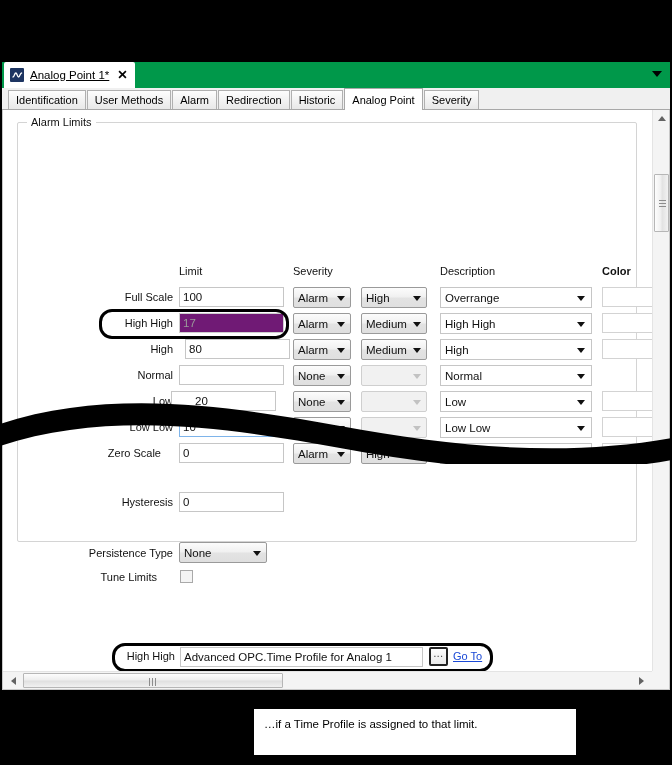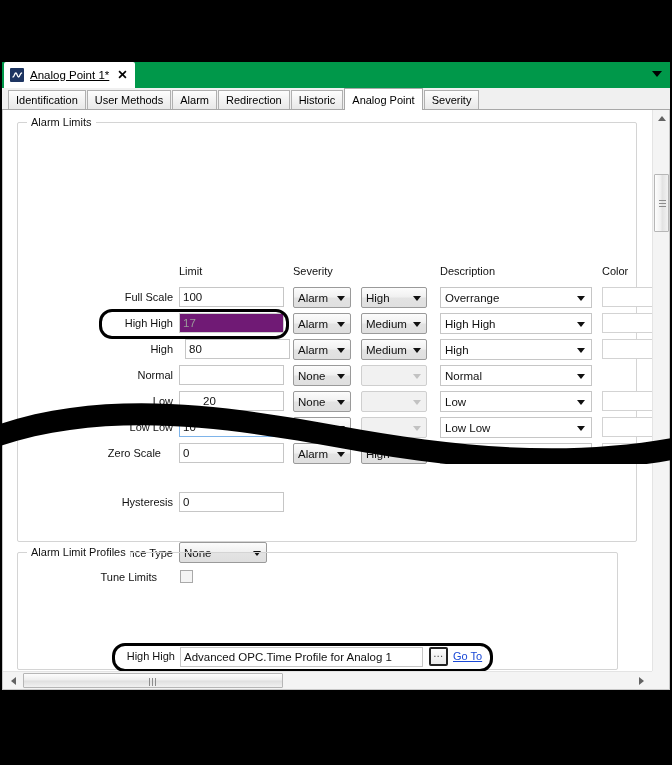--- a/index.html
+++ b/index.html
@@ -292,20 +292,23 @@
   
   #wave { position: absolute; left: 0; top: 398px; width: 672px; height: 66px; pointer-events:none; }
 </style>
 </head>
 <body>
 
 <div id="root">
 
   <div id="leader-top" class="leader"></div>
 
+  <div id="callout-bottom" class="callout">
+    <span>…if a Time Profile is assigned to that limit.</span>
+  </div>
   <div id="leader-bottom" class="leader"></div>
 
   <div id="window">
 
     <div id="tabstrip">
       <div id="doctab">
         <span class="tabicon">
           <svg width="11" height="11" viewBox="0 0 11 11">
             <path d="M1 7 C2.4 7 2.4 3 3.8 3 C5.2 3 5.2 7 6.6 7 C8 7 8 3 9.6 3" stroke="#ffffff" stroke-width="1.3" fill="none" stroke-linecap="round"></path>
           </svg>
@@ -330,21 +333,21 @@
 
       <div id="scrollinner">
 
         <div id="grp-alarm-limits" class="groupbox">
           <span class="gtitle">Alarm Limits</span>
         </div>
 
         <div class="colhdr" style="left:176px; top:155px;">Limit</div>
         <div class="colhdr" style="left:290px; top:155px;">Severity</div>
         <div class="colhdr" style="left:437px; top:155px;">Description</div>
-        <div class="colhdr" style="left:599px; top:155px;">Color</div>
+        <div class="colhdr" style="left:599px; top:155px;font-weight:bold;">Color</div>
 
         <div id="limit-rows">
             <div class="rowlabel" style="left:36px; top:181px; width:134px;">Full Scale</div>
             <div class="tbox" style="left:176px; top:177px; width:105px;">100</div>
             <div class="combo" style="left:290px; top:177px; width:58px;"><span>Alarm</span><i class="arw"></i></div>
             <div class="combo" style="left:358px; top:177px; width:66px;"><span>High</span><i class="arw"></i></div>
             <div class="combo flat" style="left:437px; top:177px; width:152px;"><span>Overrange</span><i class="arw"></i></div>
             <div class="colorbox" style="left:599px; top:177px; width:60px;"></div>
             <div class="rowlabel" style="left:36px; top:207px; width:134px;">High High</div>
             <div class="tbox disabled" style="left:176px; top:203px; width:105px;">17</div>
@@ -357,21 +360,21 @@
             <div class="combo" style="left:290px; top:229px; width:58px;"><span>Alarm</span><i class="arw"></i></div>
             <div class="combo" style="left:358px; top:229px; width:66px;"><span>Medium</span><i class="arw"></i></div>
             <div class="combo flat" style="left:437px; top:229px; width:152px;"><span>High</span><i class="arw"></i></div>
             <div class="colorbox" style="left:599px; top:229px; width:60px;"></div>
             <div class="rowlabel" style="left:36px; top:259px; width:134px;">Normal</div>
             <div class="tbox" style="left:176px; top:255px; width:105px;"></div>
             <div class="combo" style="left:290px; top:255px; width:58px;"><span>None</span><i class="arw"></i></div>
             <div class="combo disabled" style="left:358px; top:255px; width:66px;"><span></span><i class="arw"></i></div>
             <div class="combo flat" style="left:437px; top:255px; width:152px;"><span>Normal</span><i class="arw"></i></div>
             <div class="rowlabel" style="left:36px; top:285px; width:134px;">Low</div>
-            <div class="tbox" style="left:176px; top:281px; width:105px;padding-left:23px;">20</div>
+            <div class="tbox" style="left:168px; top:281px; width:105px;padding-left:23px;">20</div>
             <div class="combo" style="left:290px; top:281px; width:58px;"><span>None</span><i class="arw"></i></div>
             <div class="combo disabled" style="left:358px; top:281px; width:66px;"><span></span><i class="arw"></i></div>
             <div class="combo flat" style="left:437px; top:281px; width:152px;"><span>Low</span><i class="arw"></i></div>
             <div class="colorbox" style="left:599px; top:281px; width:60px;"></div>
             <div class="rowlabel" style="left:36px; top:311px; width:134px;">Low Low</div>
             <div class="tbox focus" style="left:176px; top:307px; width:105px;">10</div>
             <div class="combo" style="left:290px; top:307px; width:58px;"><span>None</span><i class="arw"></i></div>
             <div class="combo disabled" style="left:358px; top:307px; width:66px;"><span></span><i class="arw"></i></div>
             <div class="combo flat" style="left:437px; top:307px; width:152px;"><span>Low Low</span><i class="arw"></i></div>
             <div class="colorbox" style="left:599px; top:307px; width:60px;"></div>
@@ -388,23 +391,20 @@
 
         <div class="rowlabel" style="left:50px; top:437px; width:120px;">Persistence Type</div>
         <div class="combo" style="left:176px; top:432px; width:88px;">
           <span>None</span>
           <i class="arw"></i>
         </div>
 
         <div class="rowlabel" style="left:44px; top:461px; width:110px;">Tune Limits</div>
         <div class="chk" style="left:177px; top:460px;"></div>
 
-        <div id="grp-profiles" class="groupbox">
-          <span class="gtitle">Alarm Limit Profiles</span>
-        </div>
         <div id="profile-rows">
             <div class="rowlabel" style="left:40px; top:540px; width:132px;">High High</div>
             <div class="tbox" style="left:177px; top:537px; width:243px;">Advanced OPC.Time Profile for Analog 1</div>
             <div class="browsebtn hl" style="left:426px; top:537px;">...</div>
             <div class="goto active" style="left:450px; top:540px;">Go To</div>
           </div>
 
         <div id="hl-highhigh" class="hilite"></div>
         <div id="hl-profile" class="hilite"></div>
       </div>

